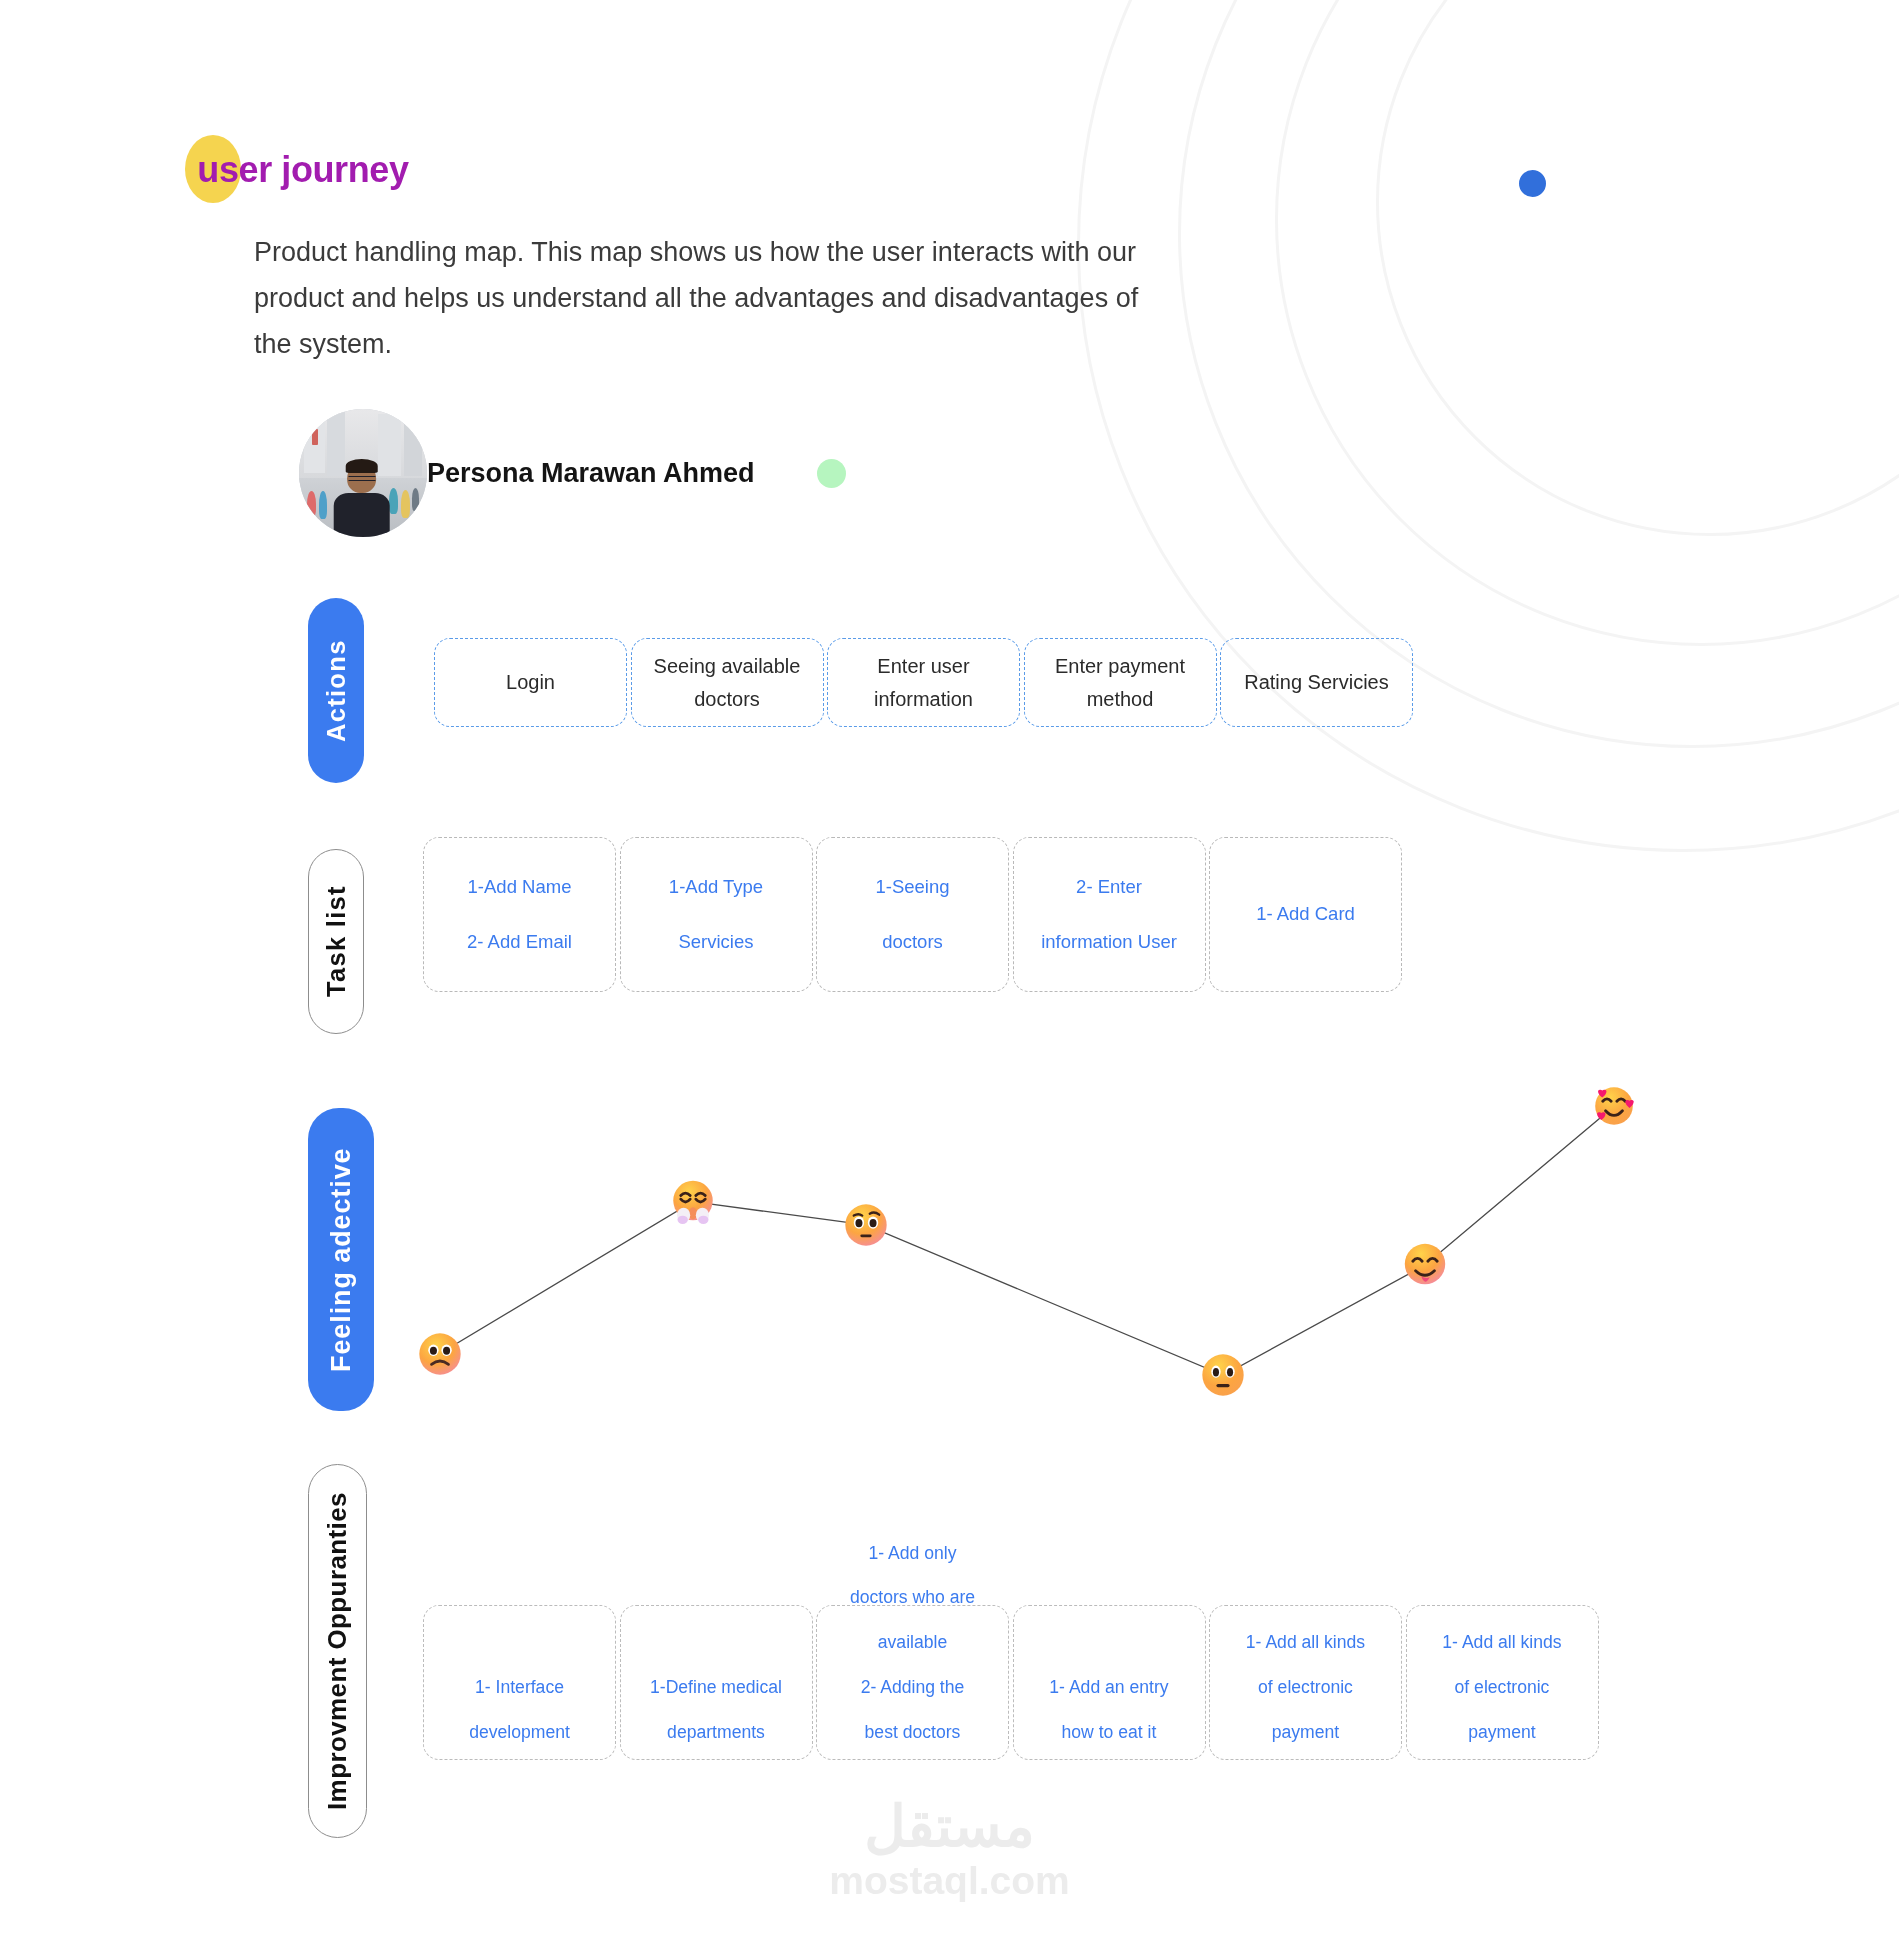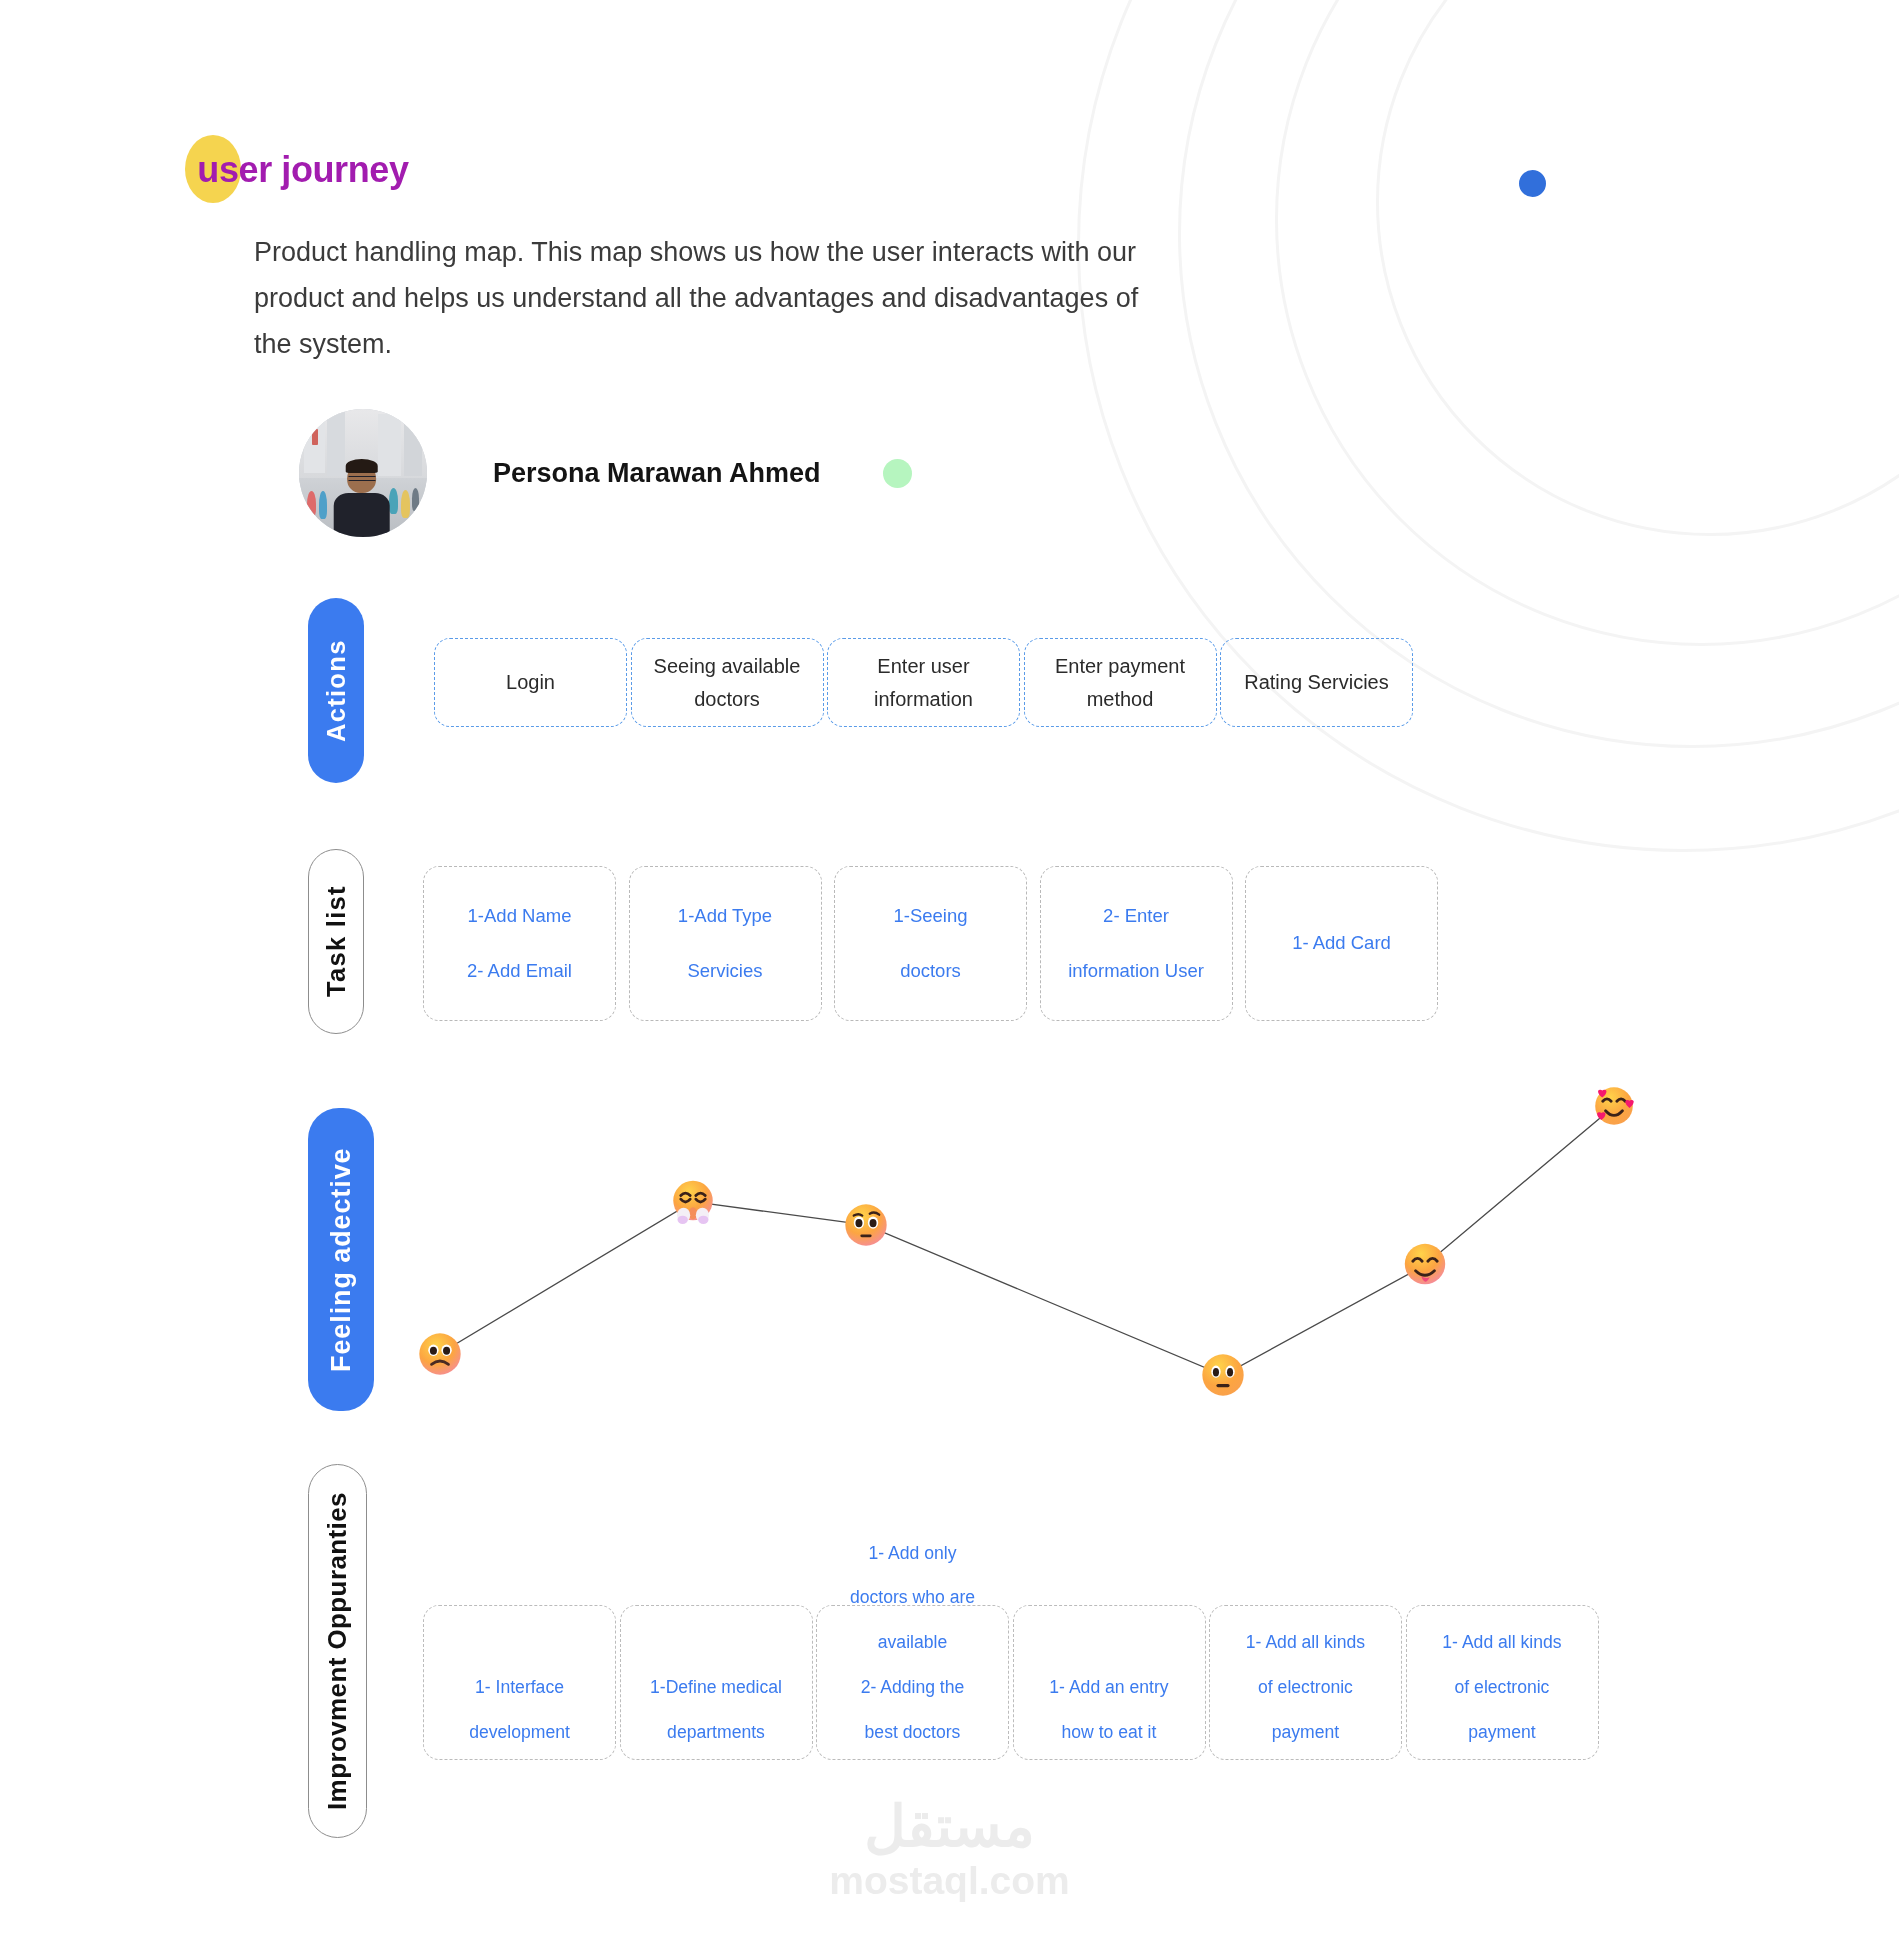--- a/index.html
+++ b/index.html
@@ -121,21 +121,20 @@
     bottom:44%; width:21%; height:4%;
     border-top:1.3px solid #20202a;
     border-bottom:1.3px solid #20202a;
   }
   .pa-person-body {
     position:absolute; left:50%; transform:translateX(-52%);
     bottom:-4%; width:44%; height:38%;
     background:#20222b; border-radius:26% 26% 6% 6%;
   }
   .persona-name {
-    margin-left: 66px;
     font-size: 27px;
     font-weight: 600;
     color: #141414;
     white-space: nowrap;
   }
   .persona-dot {
     margin-left: 62px;
     width: 29px; height: 29px;
     border-radius: 50%;
     background: #B6F5BF;
@@ -186,21 +185,21 @@
   .card-action {
     width: 193px; height: 89px;
     border: 1.8px dashed #5A9BE8;
     margin-right: 3.5px;
   }
   .card-action .card-text {
     font-size: 20px; color: #2b2b2b; font-weight: 400;
   }
 
   
-  .row-tasks { left: 423px; top: 866px; gap: 9px; }
+  .row-tasks { left: 423px; top: 837px; }
   .card-task {
     width: 193px; height: 155px;
     border: 1.8px dashed #b9b9b9;
     margin-right: 3.5px;
     align-items: center;
   }
   .card-task .card-text {
     font-size: 18.5px; color: #3B7BEF; font-weight: 500; line-height: 2.4;
   }
 

